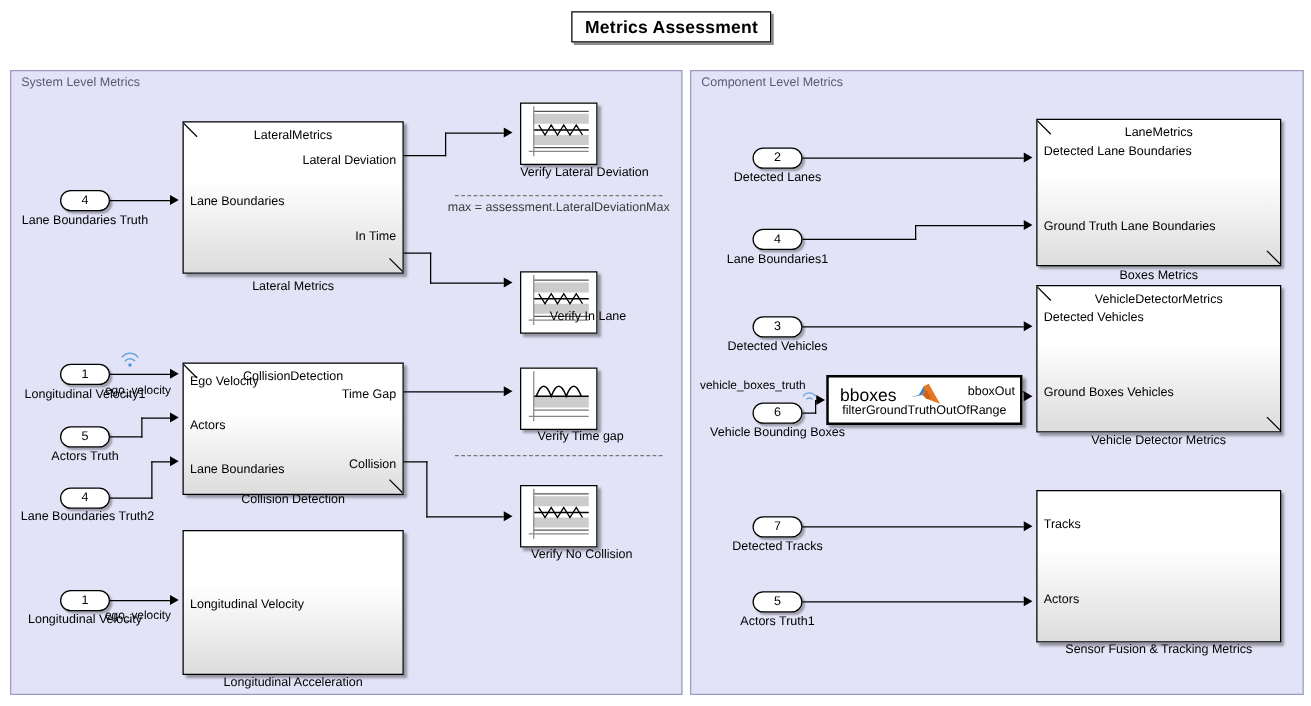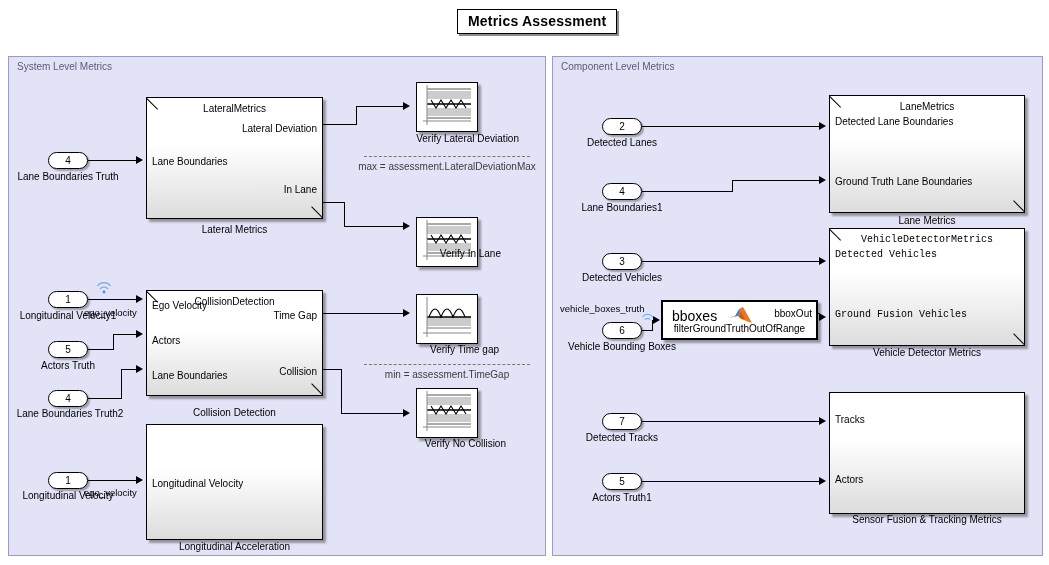--- a/index.html
+++ b/index.html
@@ -122,21 +122,21 @@
   <div class="panel" style="left:8px;top:56px;width:536px;height:498px;">
     <div class="panel-title">System Level Metrics</div>
   </div>
 
   <div class="block" style="left:146px;top:97px;width:177px;height:122px;">
     <div class="slash-tl"></div>
     <div class="slash-br"></div>
     <div class="block-title">LateralMetrics</div>
     <div class="port-in" style="top:58px;">Lane Boundaries</div>
     <div class="port-out" style="top:25px;">Lateral Deviation</div>
-    <div class="port-out" style="top:86px;">In Lane</div>
+    <div class="port-out" style="top:86px;">In Time</div>
   </div>
   <div class="blk-label" style="left:146px;top:224px;width:177px;">Lateral Metrics</div>
 
   <div class="inport" style="left:48px;top:152px;">4</div>
   <div class="inport-label" style="left:0px;top:171px;width:136px;">Lane Boundaries Truth</div>
   <div class="wire h" style="left:88px;top:160px;width:48px;"></div>
   <div class="arrow" style="left:136px;top:156px;"></div>
 
   <div class="wire h" style="left:323px;top:124px;width:34px;"></div>
   <div class="wire v" style="left:356px;top:106px;height:19px;"></div>
@@ -184,21 +184,21 @@
   <div class="block" style="left:146px;top:290px;width:177px;height:106px;">
     <div class="slash-tl"></div>
     <div class="slash-br"></div>
     <div class="block-title">CollisionDetection</div>
     <div class="port-in" style="top:9px;">Ego Velocity</div>
     <div class="port-in" style="top:44px;">Actors</div>
     <div class="port-in" style="top:79px;">Lane Boundaries</div>
     <div class="port-out" style="top:19px;">Time Gap</div>
     <div class="port-out" style="top:75px;">Collision</div>
   </div>
-  <div class="blk-label" style="left:146px;top:407px;width:177px;">Collision Detection</div>
+  <div class="blk-label" style="left:146px;top:394px;width:177px;">Collision Detection</div>
 
   <div class="inport" style="left:48px;top:291px;">1</div>
   <div class="inport-label" style="left:0px;top:310px;width:136px;">Longitudinal Velocity1</div>
   <div class="wire h" style="left:88px;top:299px;width:48px;"></div>
   <div class="arrow" style="left:136px;top:295px;"></div>
   <div class="sig-label" style="left:84px;top:307px;">ego_velocity</div>
   <svg class="bcast" style="left:95px;top:280px;" width="18" height="14" viewBox="0 0 18 14">
     <path d="M2.5 6 A8 8 0 0 1 15.5 6" fill="none" stroke="#6aa6e0" stroke-width="1.2"></path>
     <path d="M5 9 A5 5 0 0 1 13 9" fill="none" stroke="#6aa6e0" stroke-width="1.2"></path>
     <circle cx="9" cy="12" r="1.4" fill="#4a90d9"></circle>
@@ -227,23 +227,20 @@
       <line x1="10" y1="22" x2="54" y2="22" stroke="#000" stroke-width="1.3"></line>
       <line x1="10" y1="33" x2="54" y2="33" stroke="#777" stroke-width="1"></line>
       <path d="M12 22 Q18 6 24 22 Q30 6 36 22 Q42 6 48 22" fill="none" stroke="#000" stroke-width="1.2"></path>
       <line x1="10" y1="2" x2="10" y2="42" stroke="#888" stroke-width="1"></line>
       <line x1="6" y1="38" x2="54" y2="38" stroke="#888" stroke-width="1"></line>
     </svg>
   </div>
   <div class="verify-label" style="left:395px;top:344px;width:104px;">Verify Time gap</div>
 
   <div class="assert-rule" style="left:364px;top:364px;width:166px;"></div>
-  <div class="assert-note" style="left:352px;top:368px;width:190px;">
-    <div>min = assessment.TimeGap</div>
-  </div>
 
   <div class="wire h" style="left:323px;top:369px;width:19px;"></div>
   <div class="wire v" style="left:341px;top:369px;height:45px;"></div>
   <div class="wire h" style="left:341px;top:413px;width:62px;"></div>
   <div class="arrow" style="left:403px;top:409px;"></div>
 
   <div class="verify" style="left:416px;top:388px;">
     <svg width="59" height="47" viewBox="0 0 59 47">
       <rect x="10" y="8" width="44" height="8" fill="#cccccc"></rect>
       <rect x="10" y="25" width="44" height="8" fill="#cccccc"></rect>
@@ -272,40 +269,40 @@
     <div class="panel-title">Component Level Metrics</div>
   </div>
 
   <div class="block" style="left:829px;top:95px;width:196px;height:118px;">
     <div class="slash-tl"></div>
     <div class="slash-br"></div>
     <div class="block-title">LaneMetrics</div>
     <div class="port-in" style="top:20px;">Detected Lane Boundaries</div>
     <div class="port-in" style="top:80px;">Ground Truth Lane Boundaries</div>
   </div>
-  <div class="blk-label" style="left:829px;top:215px;width:196px;">Lane Metrics</div>
+  <div class="blk-label" style="left:829px;top:215px;width:196px;">Boxes Metrics</div>
 
   <div class="inport" style="left:602px;top:118px;">2</div>
   <div class="inport-label" style="left:552px;top:137px;width:140px;">Detected Lanes</div>
   <div class="wire h" style="left:642px;top:126px;width:177px;"></div>
   <div class="arrow" style="left:819px;top:122px;"></div>
 
   <div class="inport" style="left:602px;top:183px;">4</div>
   <div class="inport-label" style="left:552px;top:202px;width:140px;">Lane Boundaries1</div>
   <div class="wire h" style="left:642px;top:191px;width:91px;"></div>
   <div class="wire v" style="left:732px;top:180px;height:12px;"></div>
   <div class="wire h" style="left:732px;top:180px;width:87px;"></div>
   <div class="arrow" style="left:819px;top:176px;"></div>
 
-  <div class="block" style="left:829px;top:228px;width:196px;height:118px;font-family:Liberation Mono, monospace;">
+  <div class="block" style="left:829px;top:228px;width:196px;height:118px;">
     <div class="slash-tl"></div>
     <div class="slash-br"></div>
     <div class="block-title">VehicleDetectorMetrics</div>
     <div class="port-in" style="top:20px;">Detected Vehicles</div>
-    <div class="port-in" style="top:80px;">Ground Fusion Vehicles</div>
+    <div class="port-in" style="top:80px;">Ground Boxes Vehicles</div>
   </div>
   <div class="blk-label" style="left:829px;top:347px;width:196px;">Vehicle Detector Metrics</div>
 
   <div class="inport" style="left:602px;top:253px;">3</div>
   <div class="inport-label" style="left:552px;top:272px;width:140px;">Detected Vehicles</div>
   <div class="wire h" style="left:642px;top:261px;width:177px;"></div>
   <div class="arrow" style="left:819px;top:257px;"></div>
 
   <div class="mlfcn" style="left:661px;top:300px;width:157px;height:40px;">
     <div class="p-in">bboxes</div>

